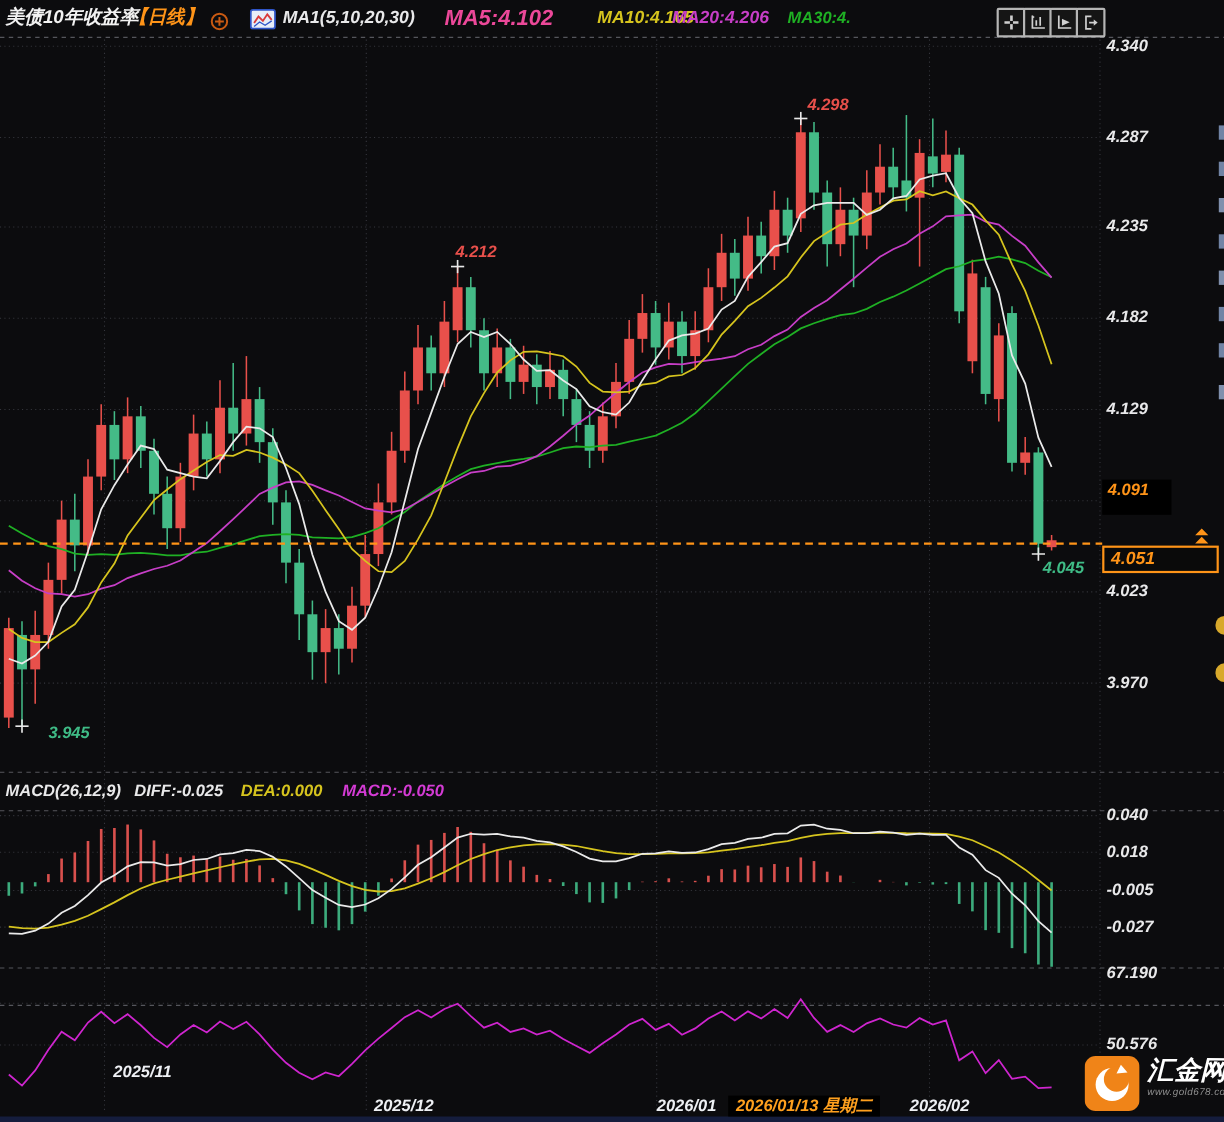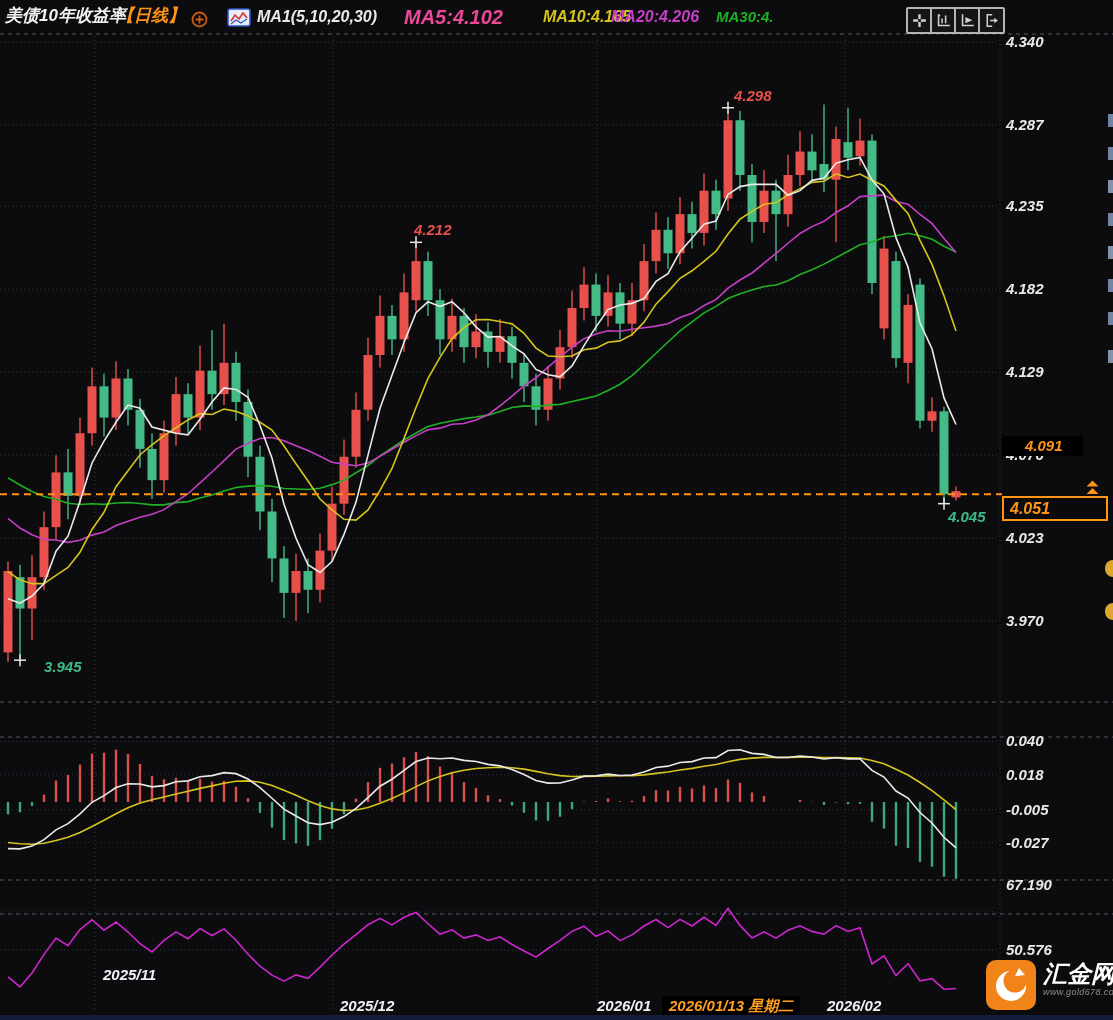--- a/index.html
+++ b/index.html
@@ -350,23 +350,29 @@
       </svg>
   </div>
   <div class="tbtn" style="left:978px;top:7px">
     <svg width="17" height="17" viewBox="0 0 24 24">
         <path d="M13 4H6v16h7" stroke="#cfcfcf" stroke-width="2.2" fill="none"></path>
         <path d="M10 12h9" stroke="#cfcfcf" stroke-width="2.2"></path>
         <path d="M16 8l5 4-5 4z" fill="#cfcfcf"></path>
       </svg>
   </div>
 
-
-
-  <div class="badge" style="left:1002px;top:436px;width:58px;height:20px;background:#000;color:#ff9418;padding-left:23px;line-height:20px;z-index:5">4.091</div>
+  <div class="row" style="left:5px;top:711px">
+    <span style="color:#e9e9ea">MACD(26,12,9)</span>
+    <span style="color:#e9e9ea;margin-left:12px">DIFF:-0.025</span>
+    <span style="color:#d6c41e;margin-left:16px">DEA:0.000</span>
+    <span style="color:#d43bd4;margin-left:18px">MACD:-0.050</span>
+  </div>
+
+
+  <div class="badge" style="left:1002px;top:436px;width:58px;height:32px;background:#000;color:#ff9418;padding-left:5px;line-height:20px;z-index:5">4.091</div>
   <div class="badge" style="left:1002px;top:496px;width:96px;height:21px;border:2px solid #ff9418;background:#0a0a0a;color:#ff9418;font-size:16px;line-height:21px;padding-left:6px;z-index:6">4.051</div>
   <span class="abs" style="left:1086px;top:480px;z-index:6">
     <svg width="13" height="15">
         <path d="M0.5 6.5L6.5 0.5l6 6zM0.5 14L6.5 8l6 6z" fill="#ff9418"></path>
       </svg>
   </span>
 
   <div class="hl-date" style="left:662px;top:996px">2026/01/13 星期二</div>
 
   <div class="logo">

